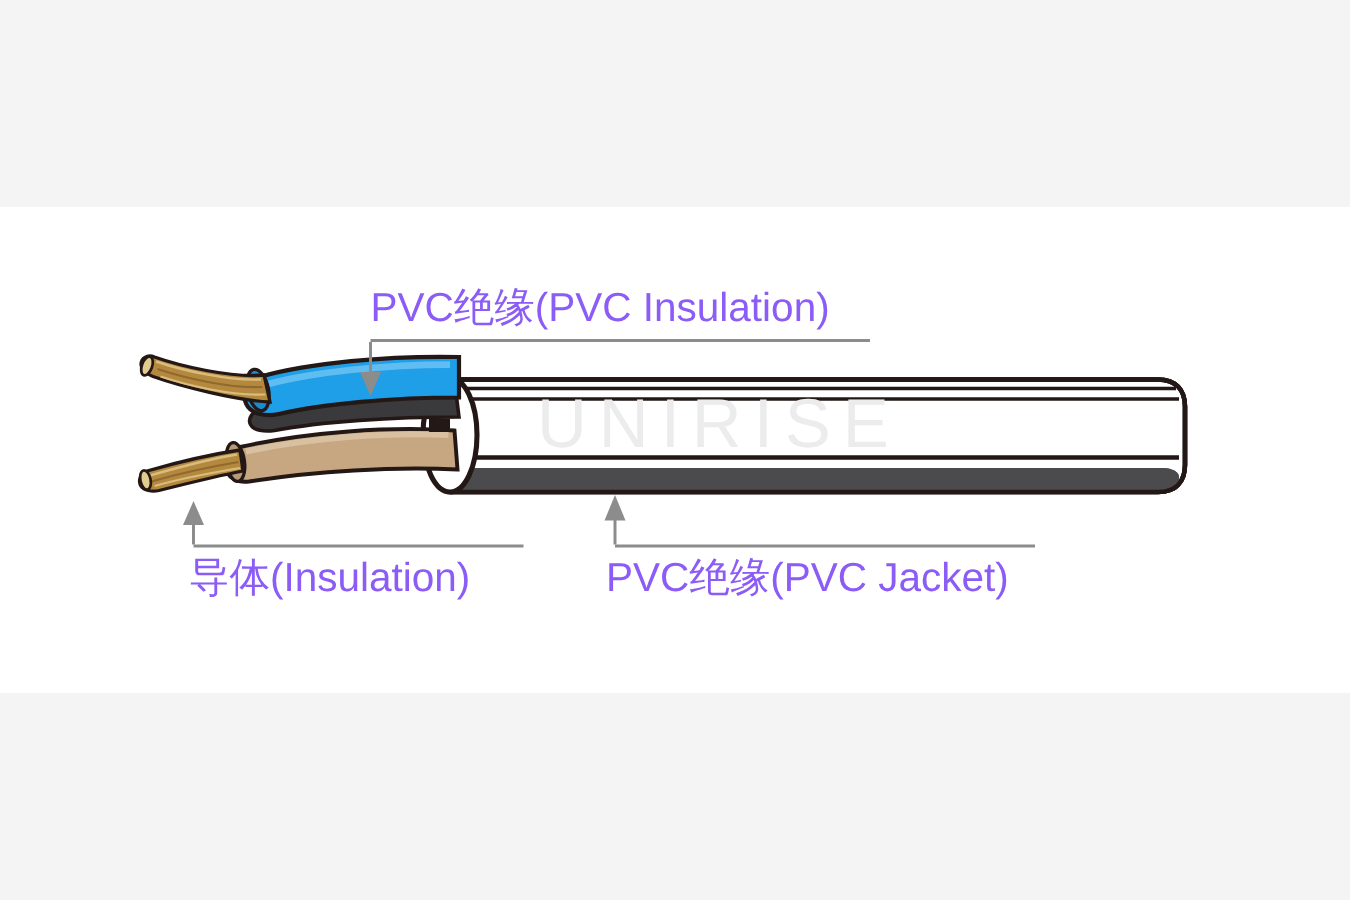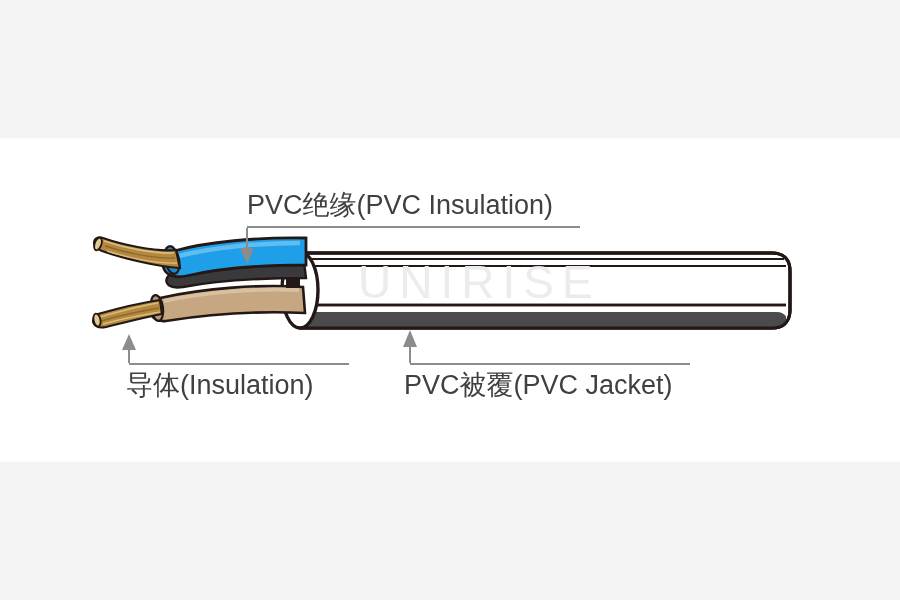--- a/index.html
+++ b/index.html
@@ -30,21 +30,21 @@
     position: absolute;
     left: 0;
     top: 138px;
     width: 796px;
     height: 324px;
   }
   #figure svg { display: block; }
 
   .lbl {
     position: absolute;
-    color: #404040;
+    color: #8b5cf6;
     font-size: 27px;
     line-height: 1;
     white-space: nowrap;
     letter-spacing: 0px;
   }
   #label-insulation { left: 247px; top: 192px; }
   #label-conductor  { left: 126px; top: 372px; }
   #label-jacket     { left: 404px; top: 372px; }
 </style>
 </head>
@@ -165,15 +165,15 @@
         <polygon points="410,192 403,209 417,209" fill="#8c8c8c" stroke="none"></polygon>
         <path d="M410,226 L690,226" stroke-width="2"></path>
       </g>
     </svg>
   </div>
 
   <div class="lbl" id="label-insulation">PVC绝缘(PVC Insulation)</div>
 
   <div class="lbl" id="label-conductor">导体(Insulation)</div>
 
-  <div class="lbl" id="label-jacket">PVC被覆(PVC Jacket)</div>
+  <div class="lbl" id="label-jacket">PVC绝缘(PVC Jacket)</div>
 
 </div>
 
 </body></html>

